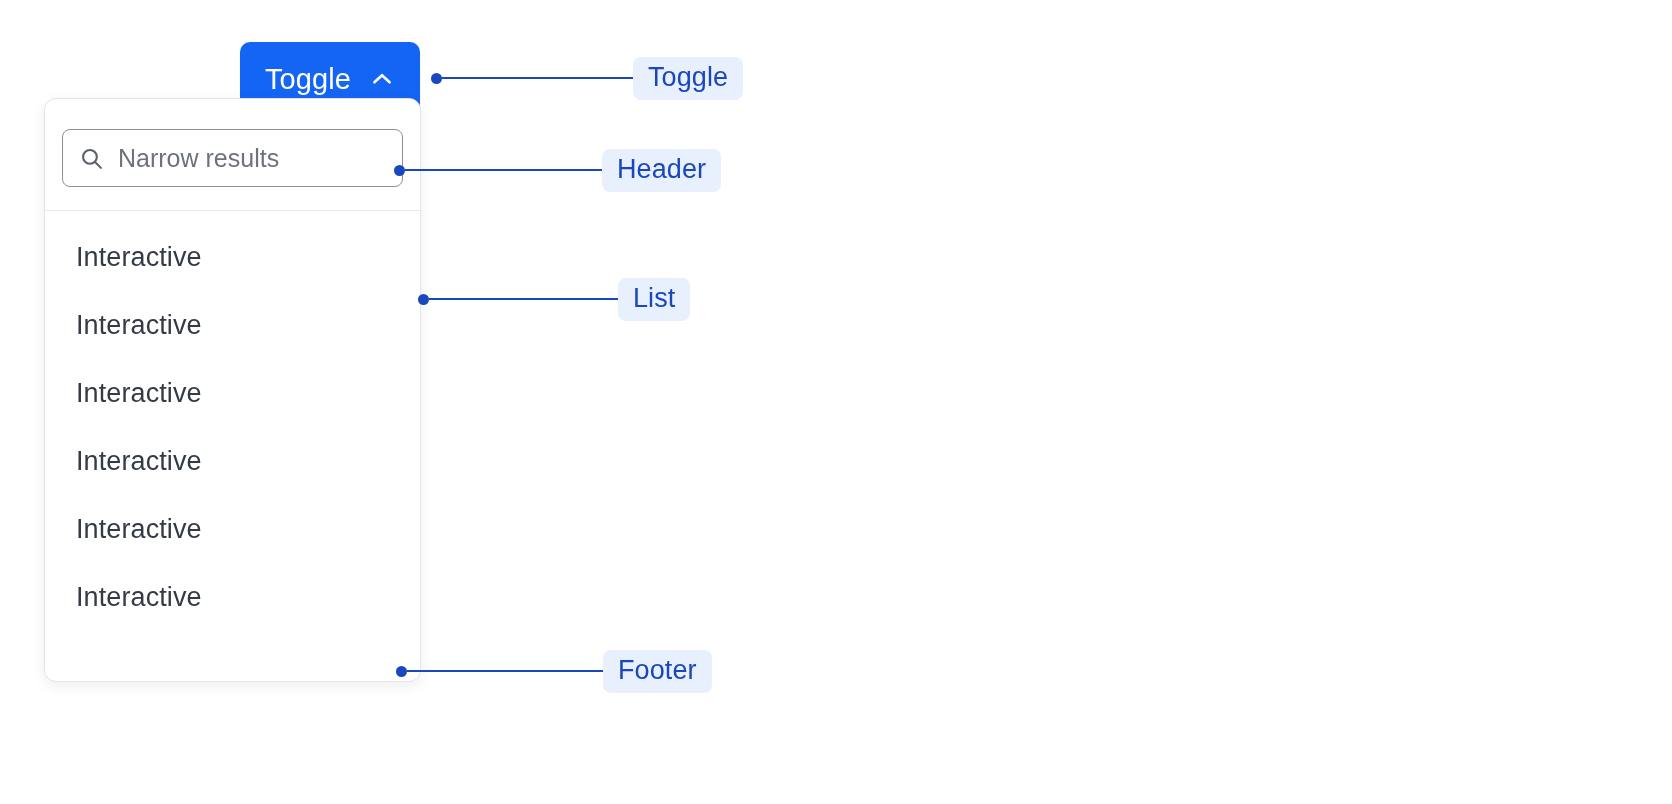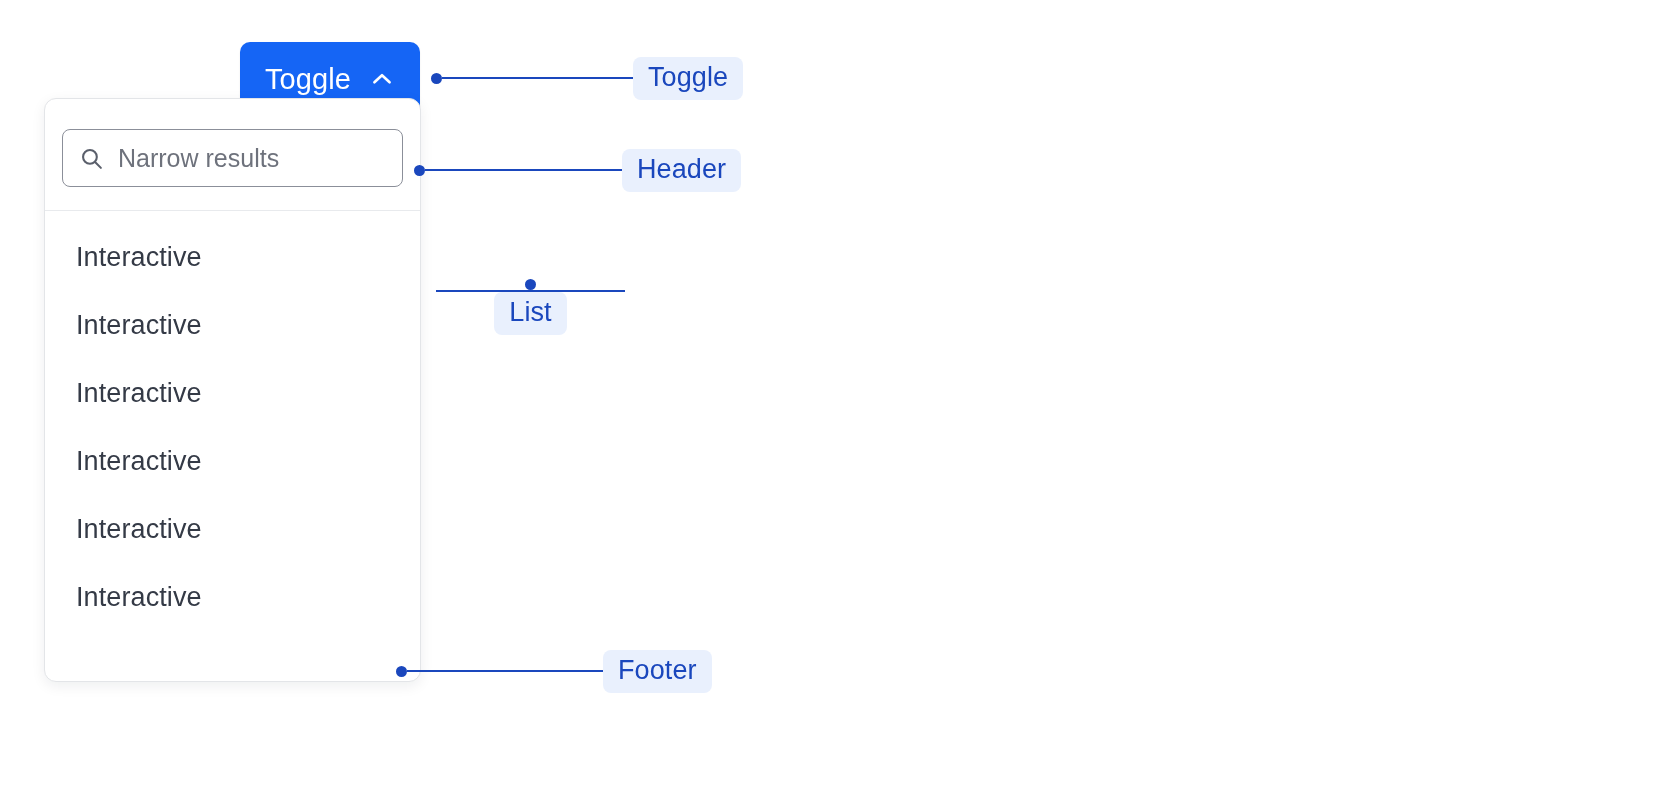--- a/index.html
+++ b/index.html
@@ -172,24 +172,24 @@
     font-weight: 400;
     padding: 7px 15px 9px 15px;
     line-height: 1;
     white-space: nowrap;
     letter-spacing: 0.1px;
   }
 
   #anno-toggle { left: 431px; top: 58px; }
   #anno-toggle .anno-line { width: 191px; }
 
-  #anno-header { left: 414px; top: 150px; }
+  #anno-header { left: 394px; top: 150px; }
   #anno-header .anno-line { width: 197px; }
 
-  #anno-list { left: 436px; top: 279px; flex-direction: column; }
+  #anno-list { left: 418px; top: 279px; }
   #anno-list .anno-line { width: 189px; }
 
   #anno-footer { left: 396px; top: 651px; }
   #anno-footer .anno-line { width: 196px; }
 </style>
 </head>
 <body>
 
 <button class="toggle-button">
   <span class="toggle-label">Toggle</span>

